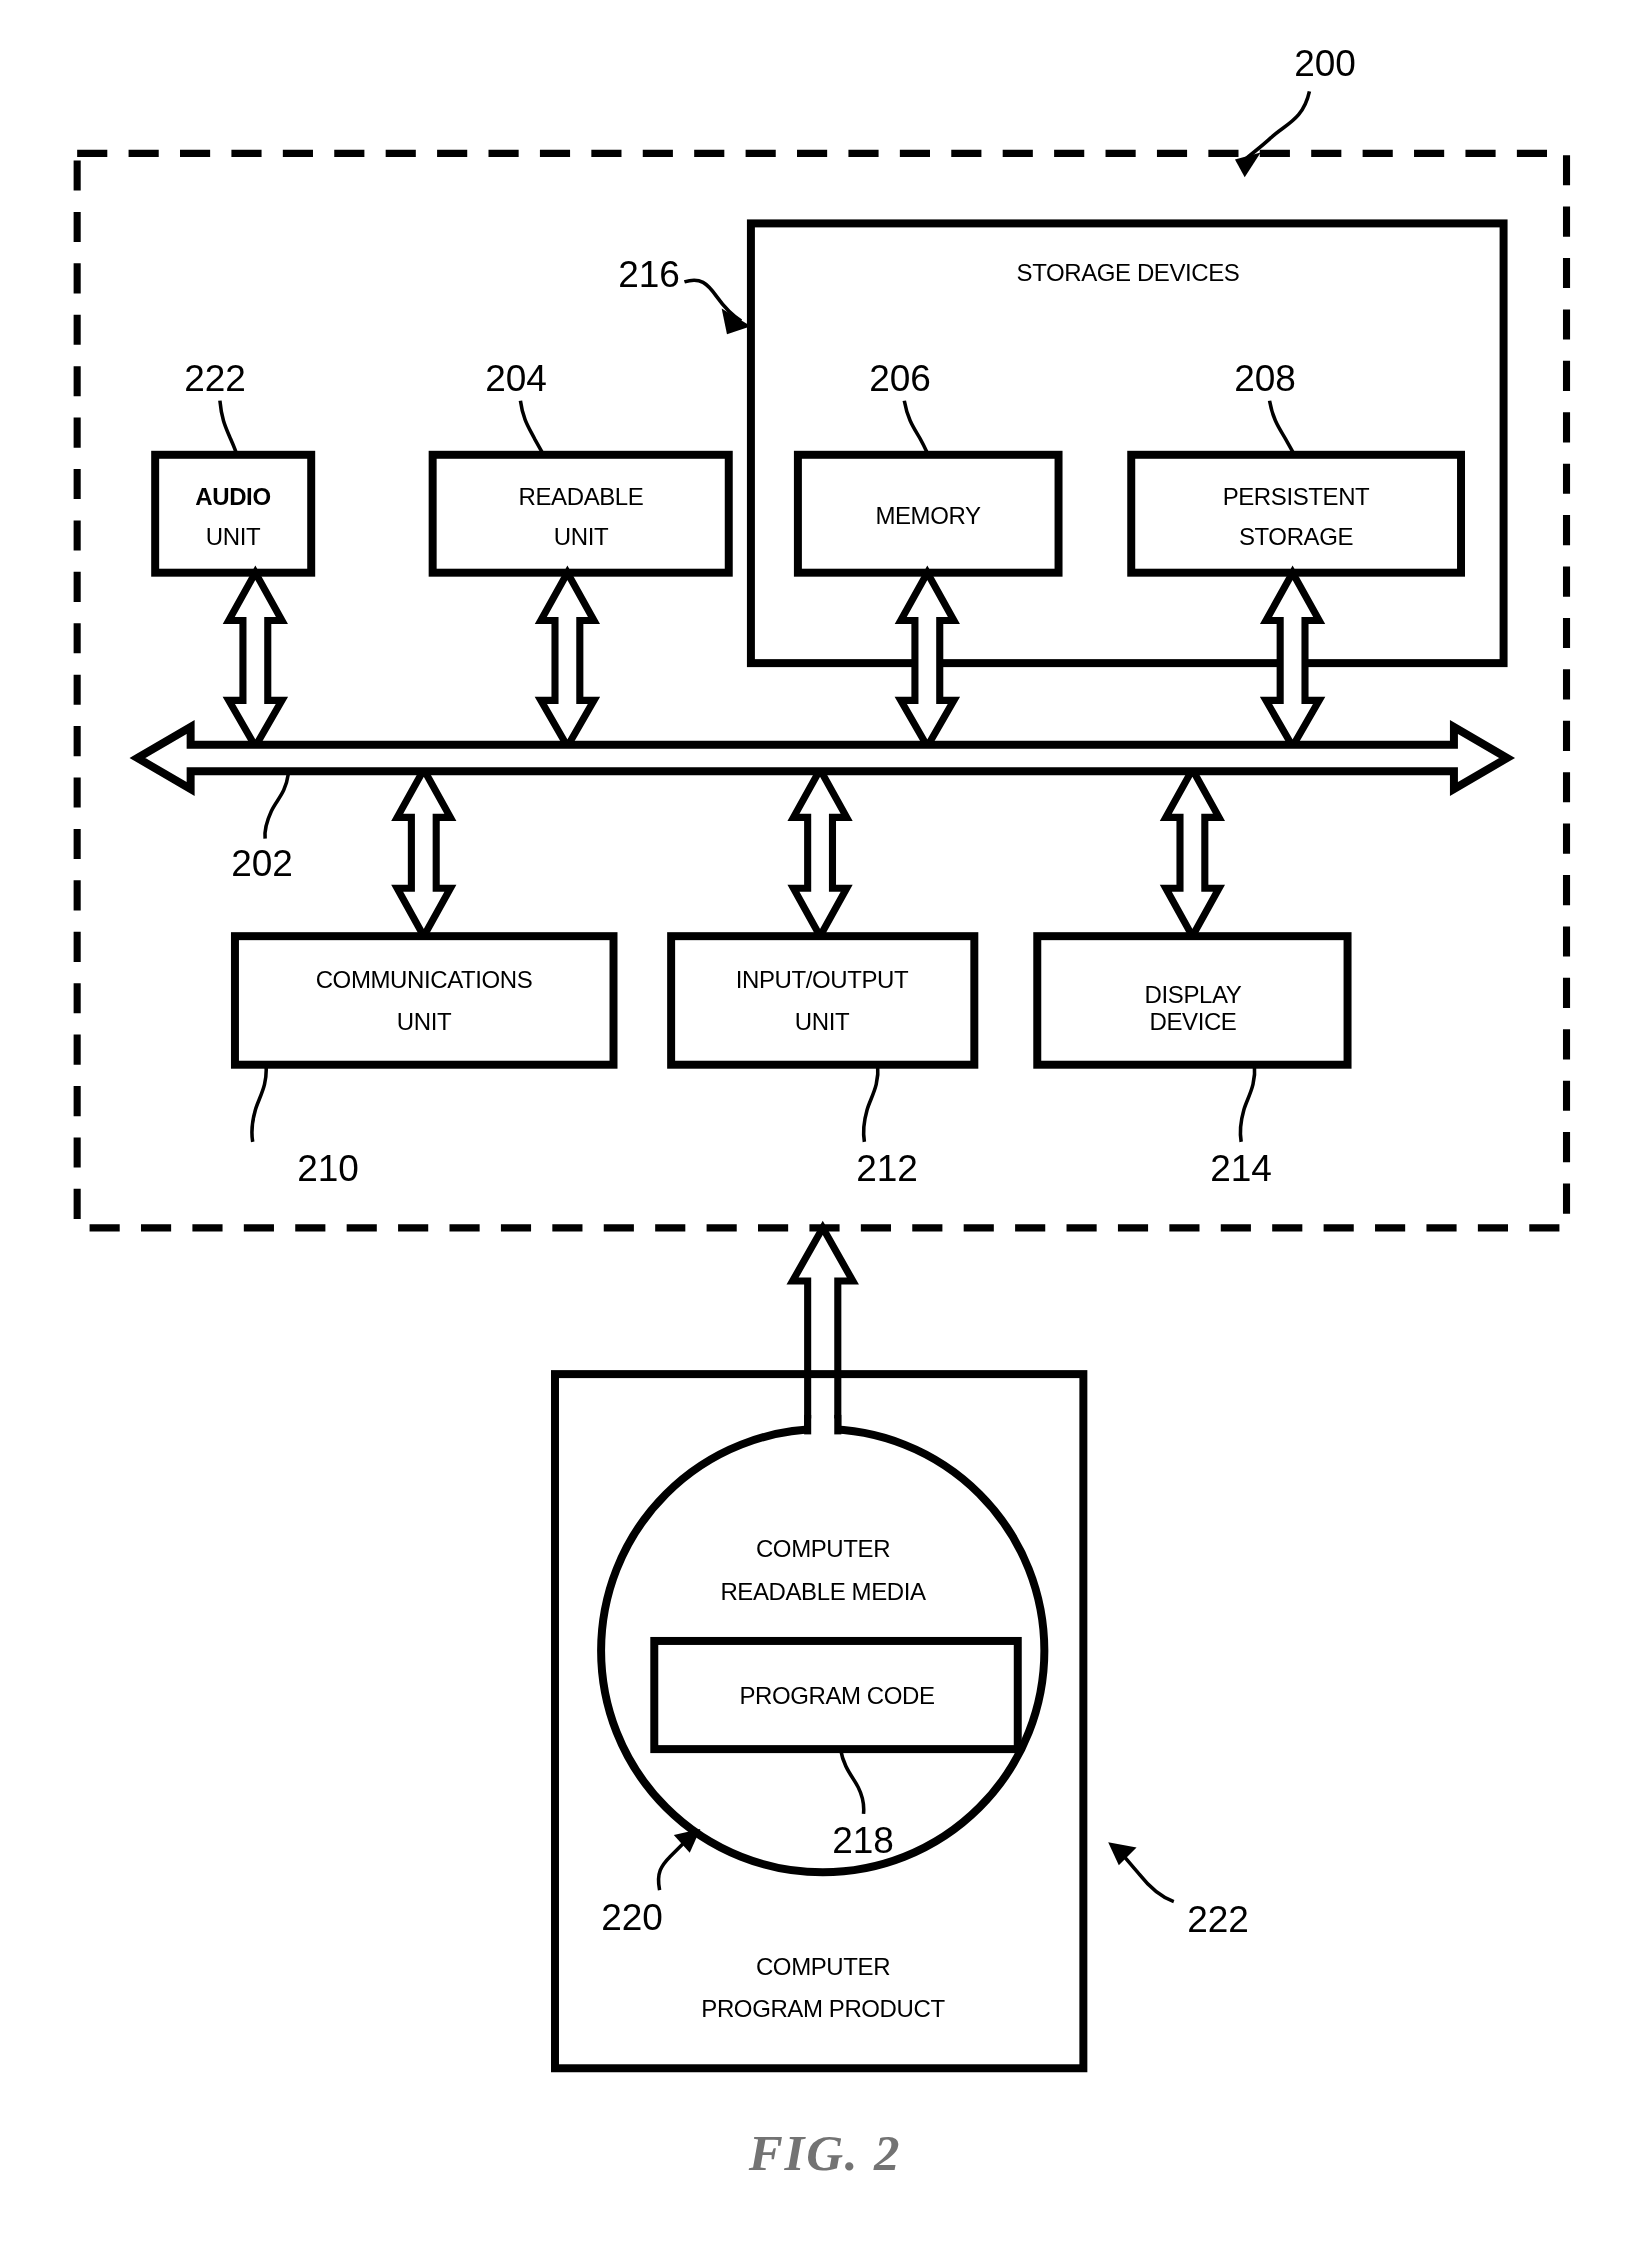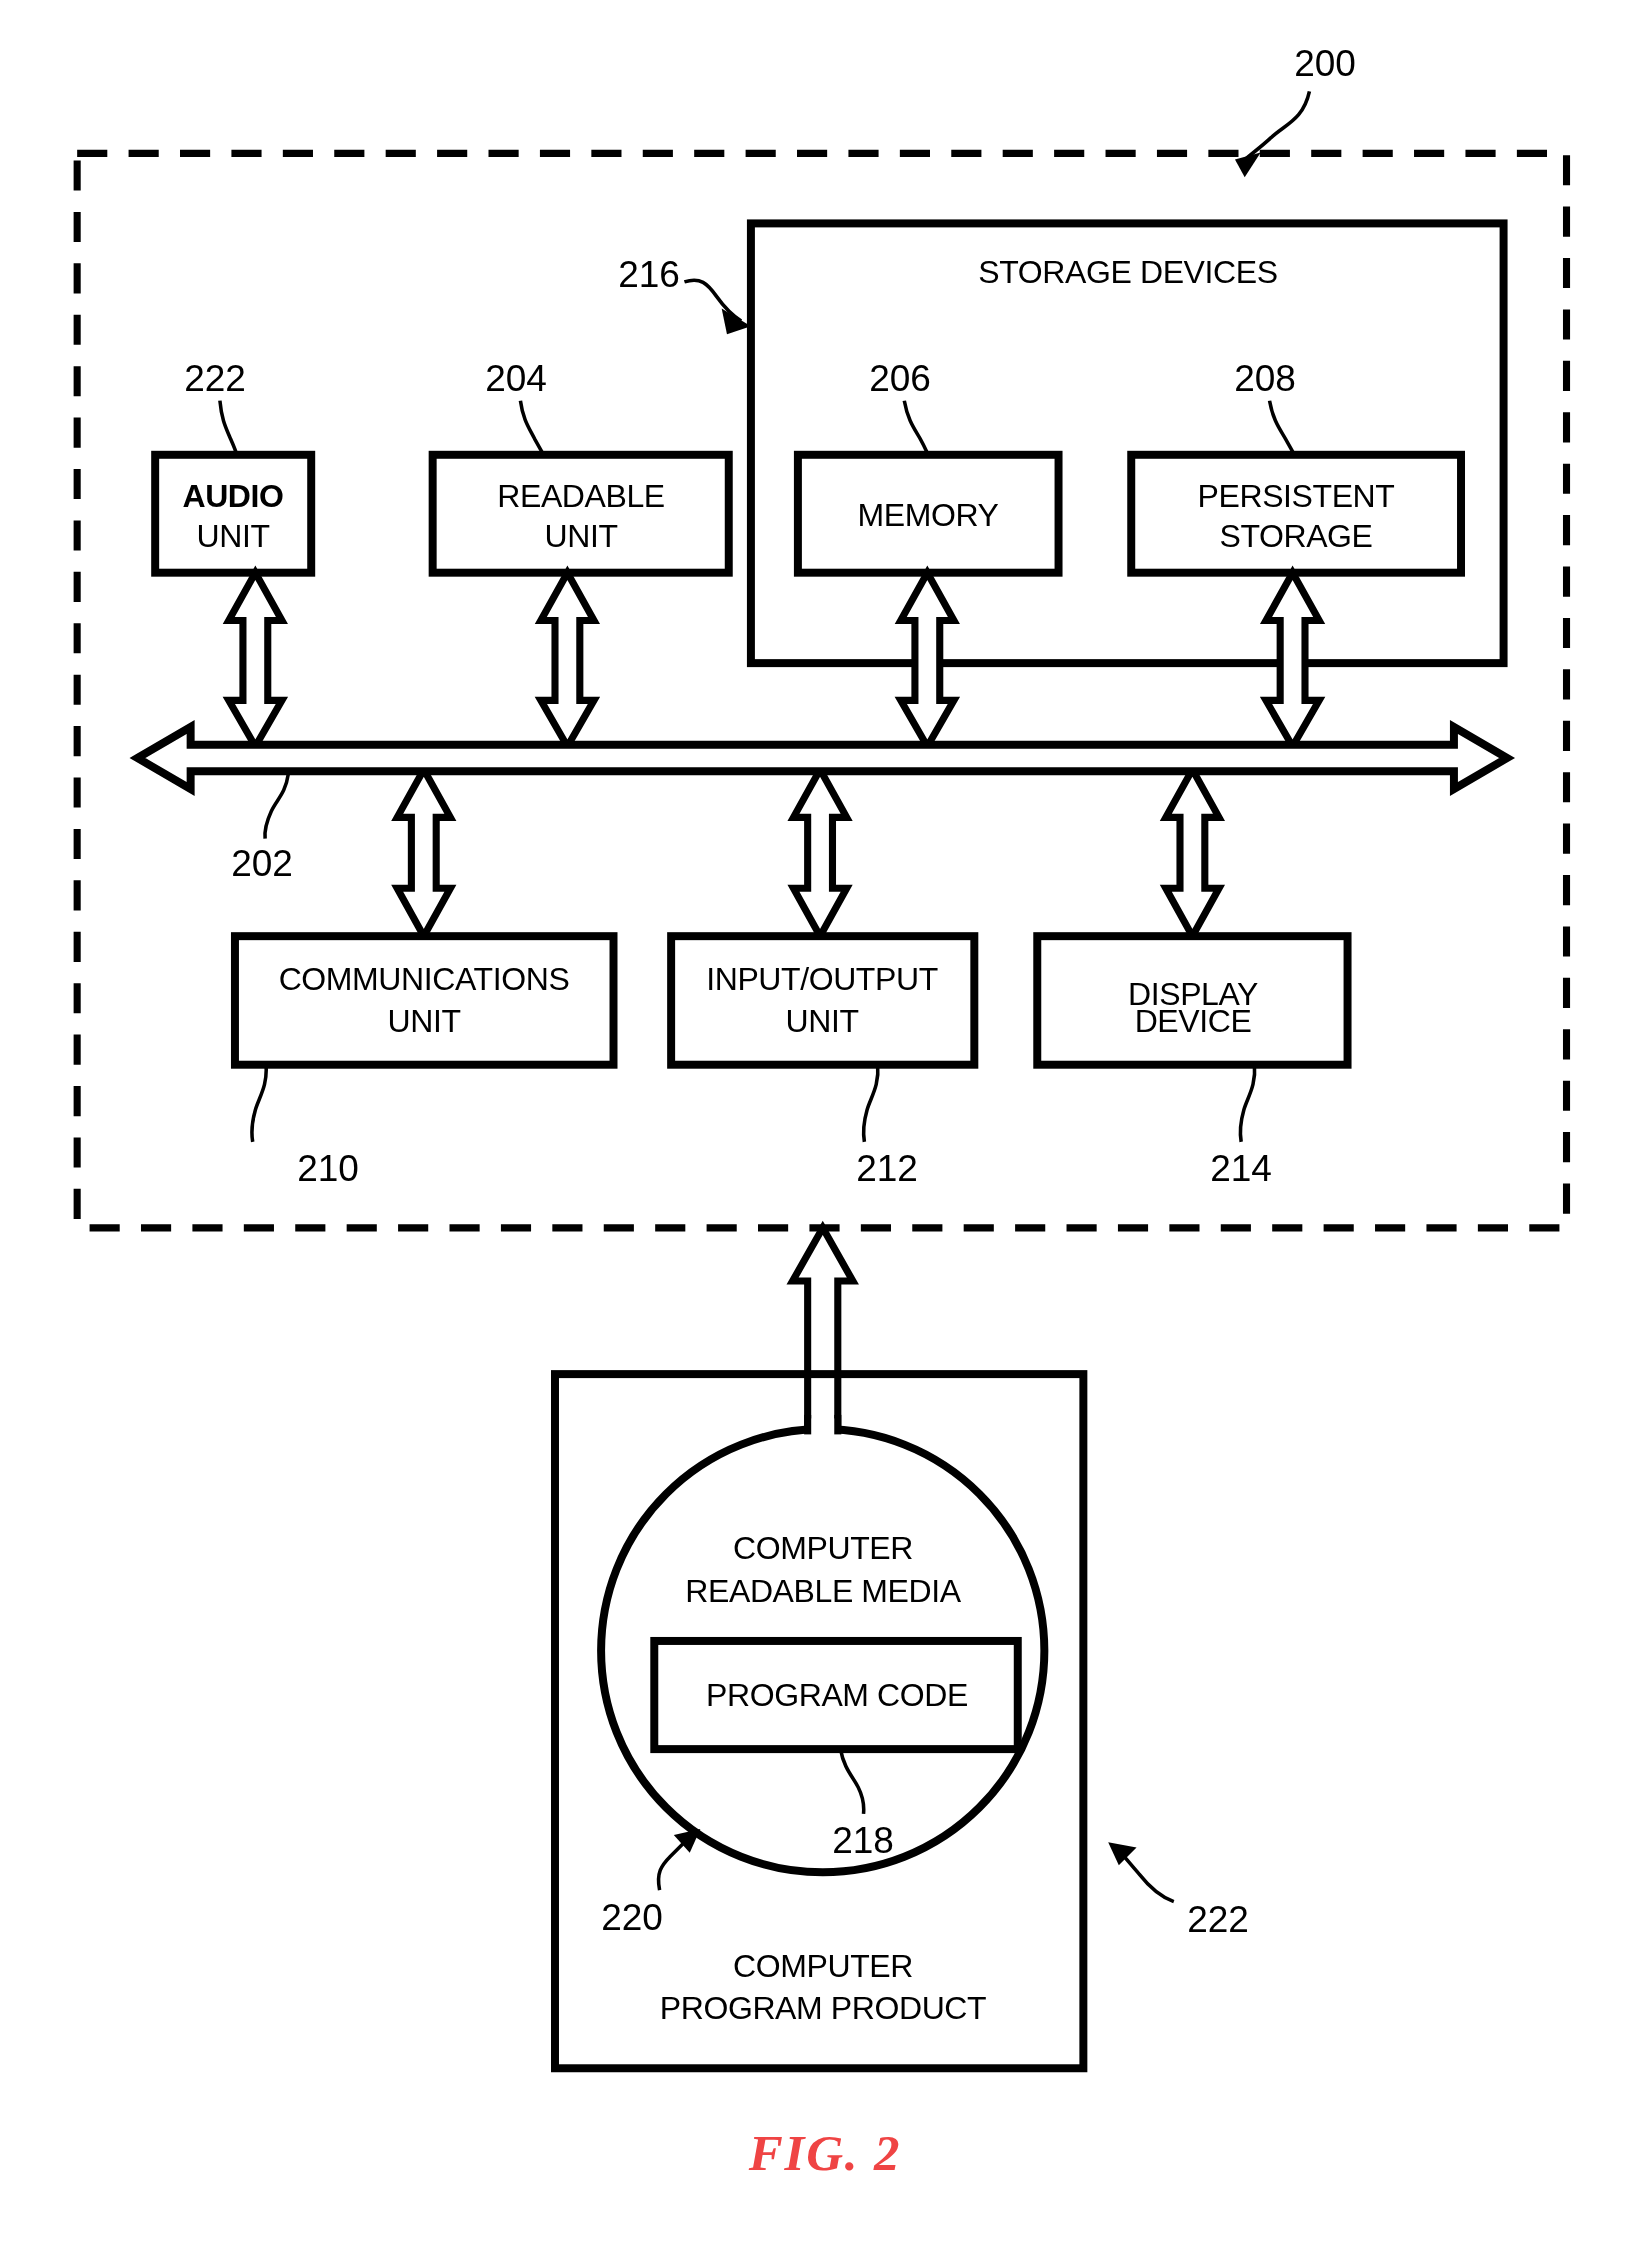--- a/index.html
+++ b/index.html
@@ -30,33 +30,33 @@
   .lbl {
     position: absolute;
     font-family: "Liberation Sans", sans-serif;
     color: #000000;
     white-space: pre;
     text-align: center;
     line-height: 1.18;
     letter-spacing: -0.4px;
   }
   .box-label {
-    font-size: 32px;
+    font-size: 24px;
   }
   .ref-num {
     font-size: 37px;
     letter-spacing: 0px;
   }
   .fig-caption {
     position: absolute;
     font-family: "Liberation Serif", serif;
     font-style: italic;
     font-weight: bold;
     font-size: 51px;
-    color: #ef4444;
+    color: #737373;
     letter-spacing: 1.8px;
   }
   .ctr {
     transform: translate(-50%, -50%);
   }
 </style>
 </head>
 <body>
 
 <div id="figure-root">

